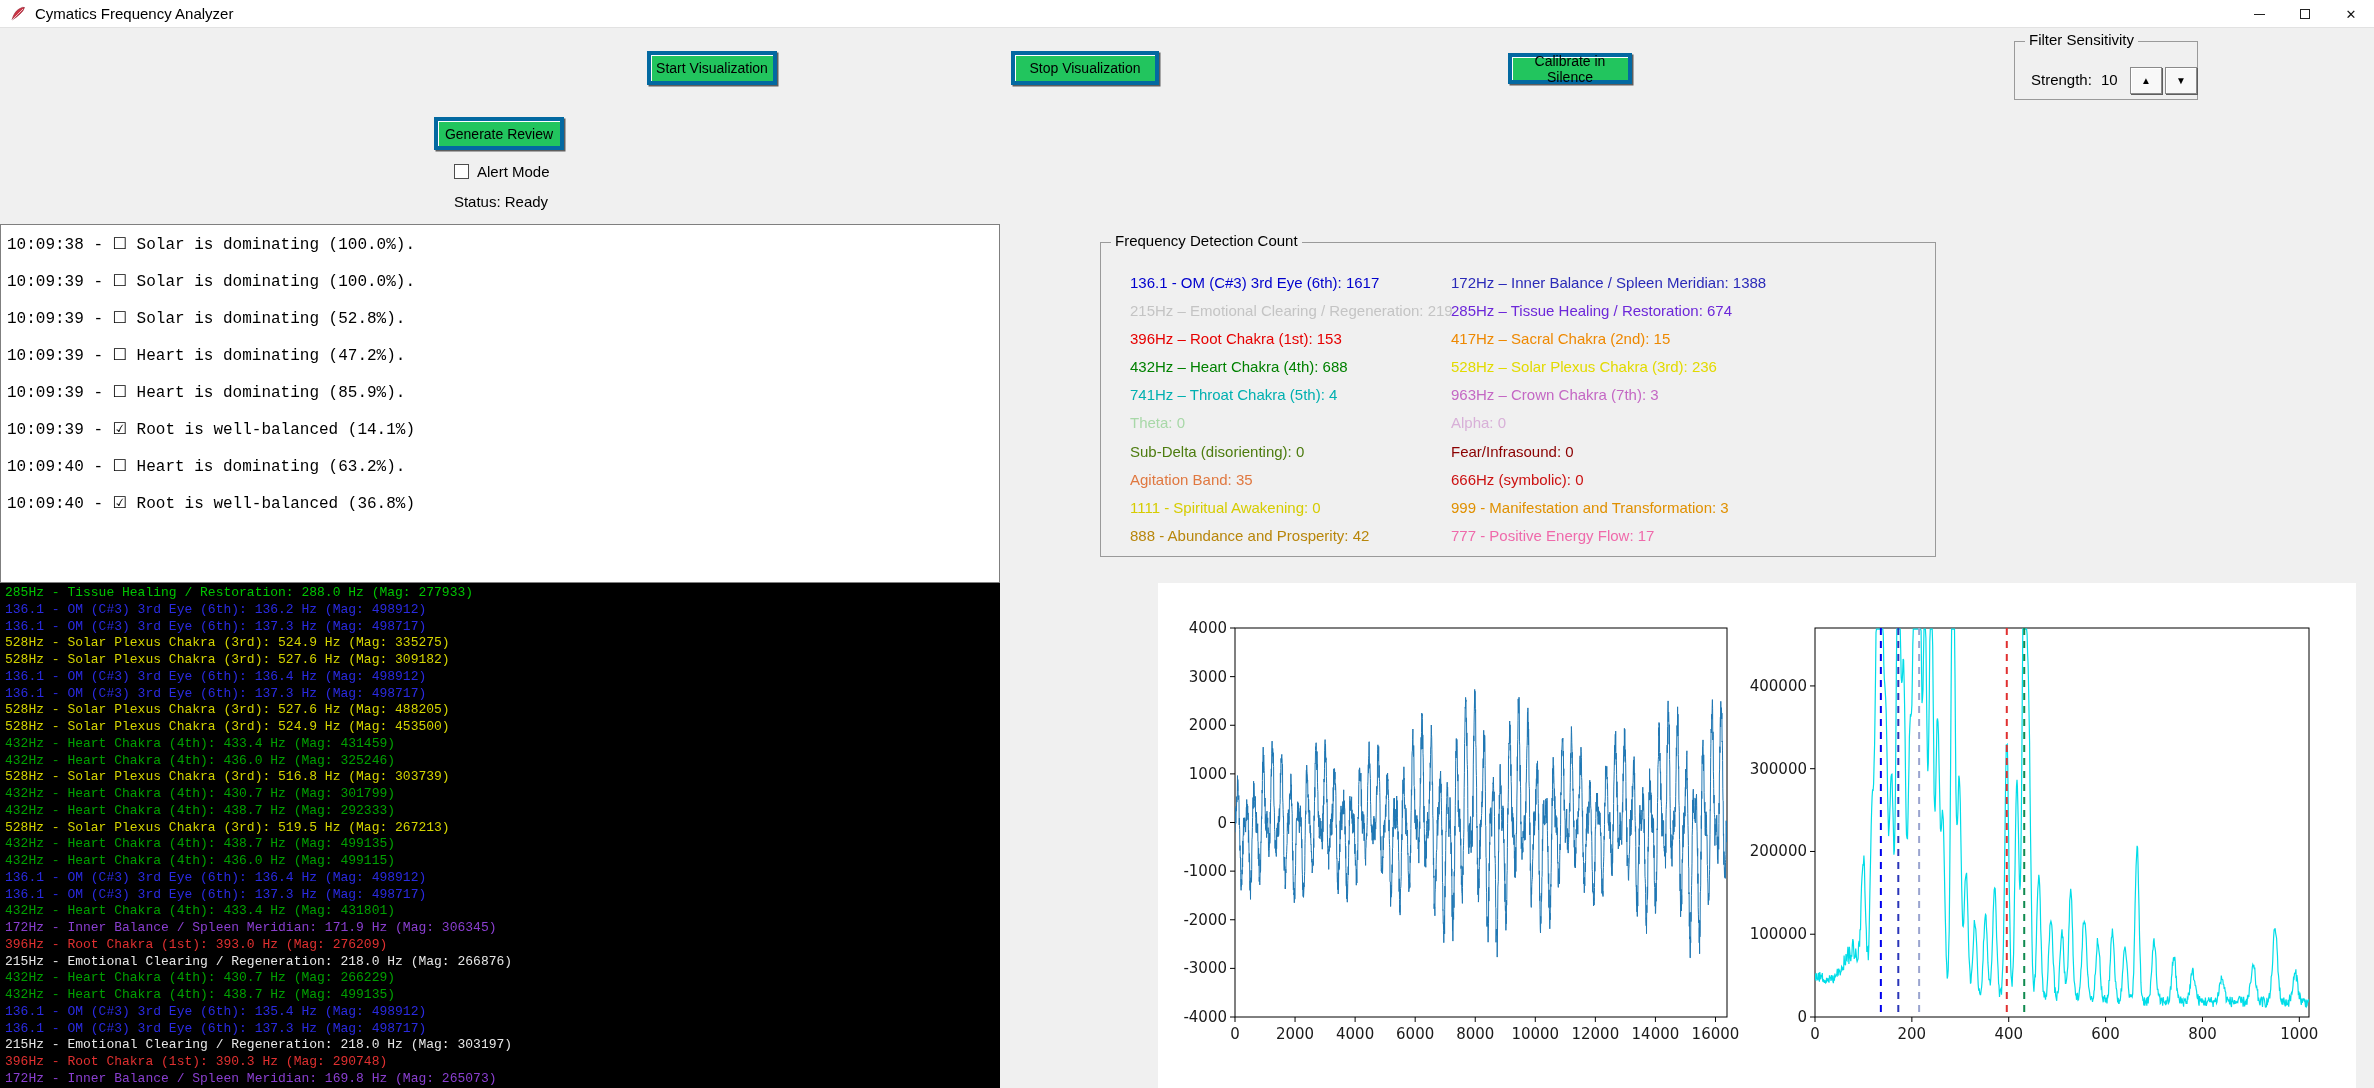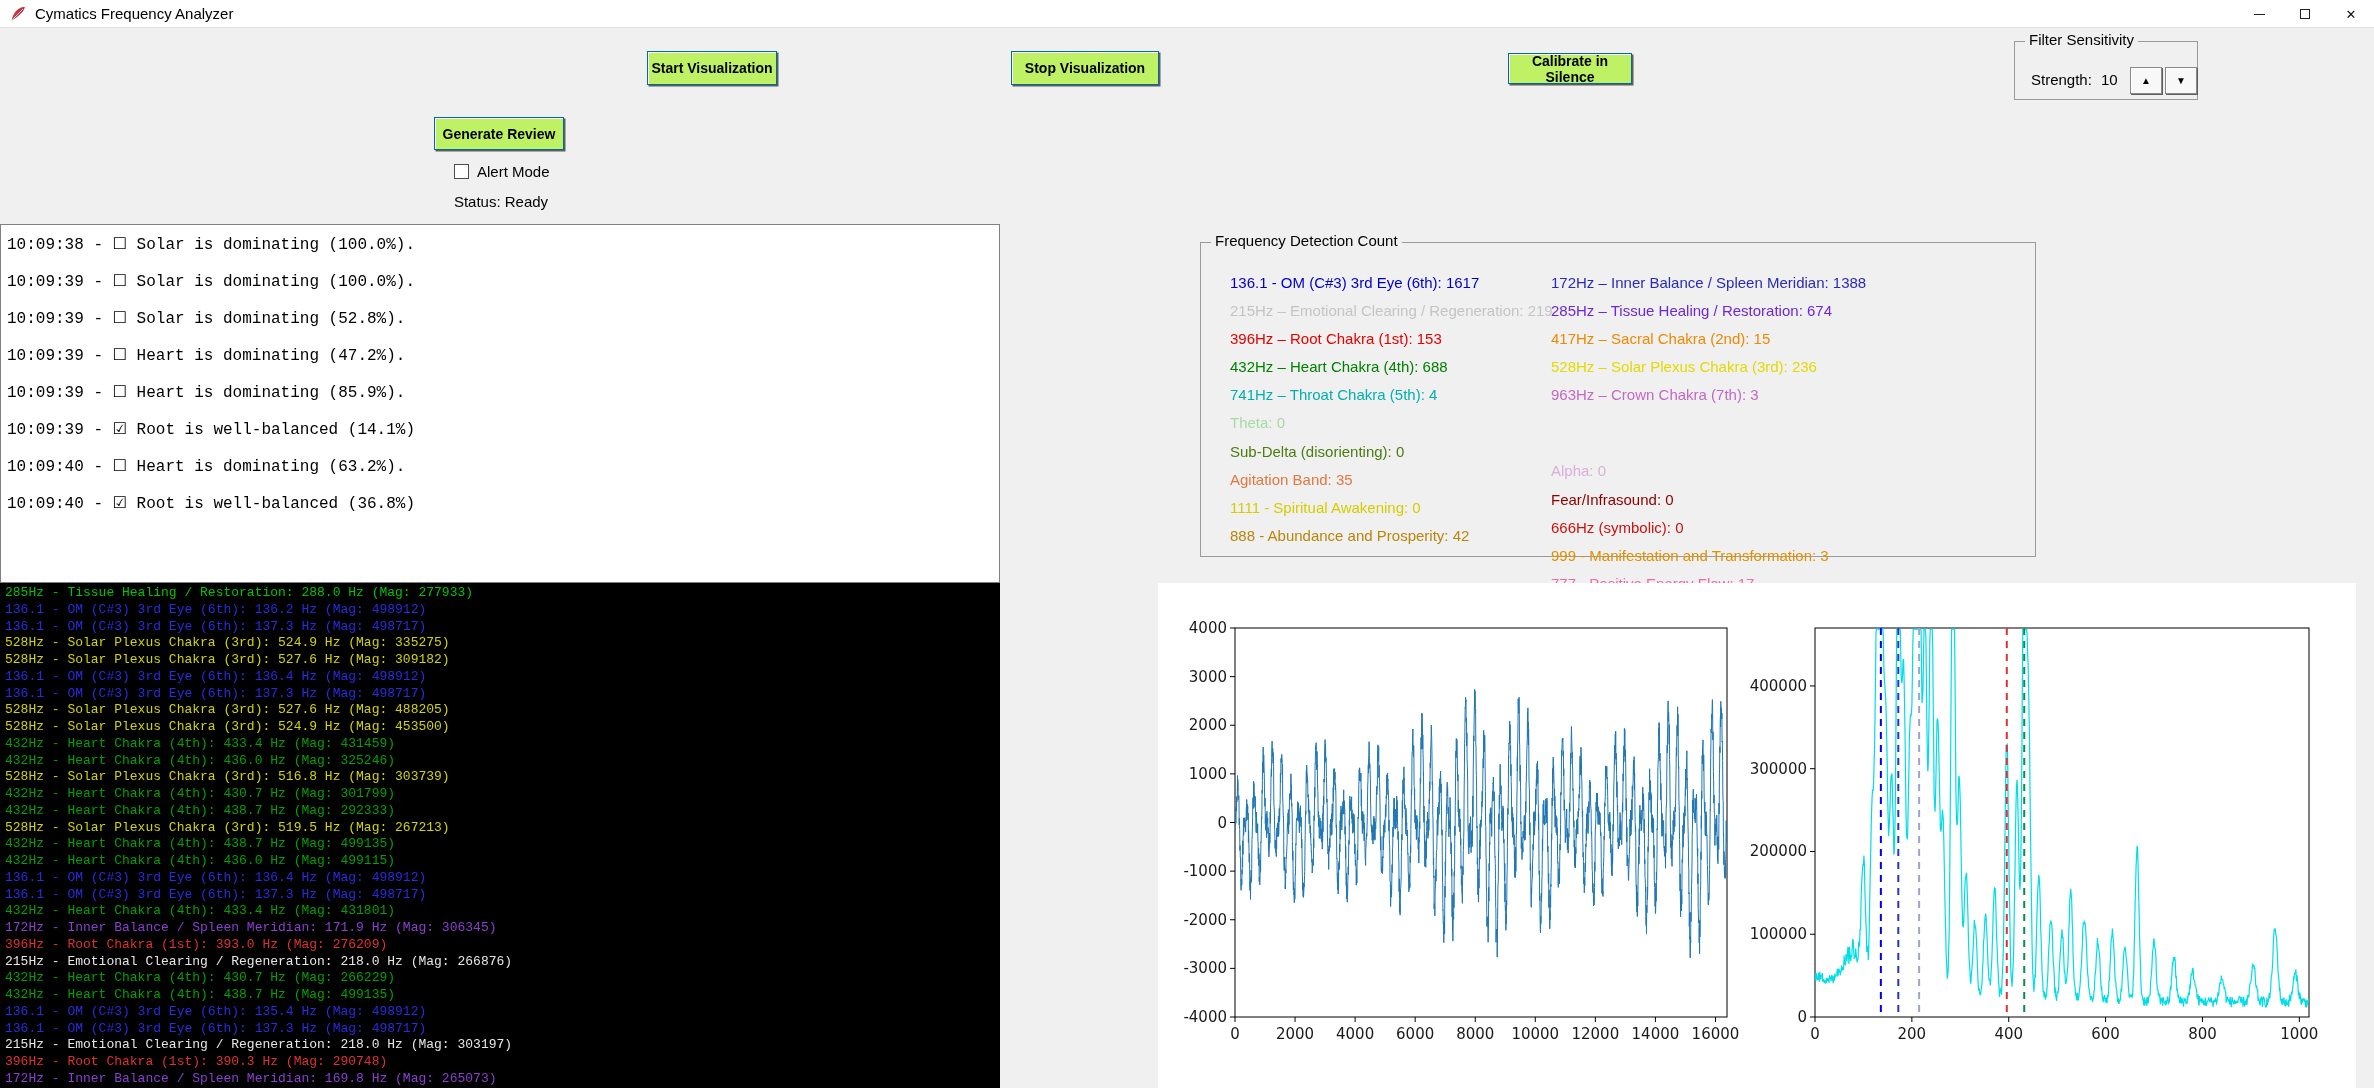--- a/index.html
+++ b/index.html
@@ -9,42 +9,42 @@
   
   .titlebar { position:absolute; left:0; top:0; width:2374px; height:28px; background:#ffffff; border-bottom:1px solid #e2e2e2; display:flex; align-items:center; }
   .app-icon { margin-left:9px; width:18px; height:18px; display:inline-block; }
   .win-title { margin-left:8px; font-size:15px; }
   .win-controls { position:absolute; right:0; top:0; height:28px; display:flex; }
   .win-btn { width:46px; height:28px; display:flex; align-items:center; justify-content:center; cursor:default; font-size:13px; color:#111; }
   .glyph-min { width:11px; height:1px; background:#222; display:inline-block; }
   .glyph-max { width:10px; height:10px; border:1px solid #222; display:inline-block; }
 
   
-  .push { position:absolute; background:#bef264; border:1px solid #0369a1; box-shadow: inset 1px 1px 0 #ffffff, 1.5px 1.5px 0 #5e5e5e; font-family:"Liberation Sans",sans-serif; font-size:14px; color:#000; display:flex; align-items:center; justify-content:center; cursor:default;font-weight:bold; }
+  .push { position:absolute; background:#22c55e; border:4px solid #0369a1; box-shadow: inset 1px 1px 0 #ffffff, 1.5px 1.5px 0 #5e5e5e; font-family:"Liberation Sans",sans-serif; font-size:14px; color:#000; display:flex; align-items:center; justify-content:center; cursor:default; }
   #btn-start    { left:647px;  top:51px;  width:130px; height:34px; }
   #btn-stop     { left:1011px; top:51px;  width:148px; height:34px; }
   #btn-calibrate{ left:1508px; top:53px;  width:124px; height:31px; }
   #btn-generate { left:434px;  top:117px; width:130px; height:33px; }
 
   
   .checkbox { position:absolute; left:454px; top:164px; width:15px; height:15px; background:#fff; border:1px solid #4d4d4d; }
   .cb-label { position:absolute; left:477px; top:163px; font-size:15px; line-height:17px; }
   .status   { position:absolute; left:451px; top:193px; width:100px; text-align:center; font-size:15px; }
 
   
   .groupbox { position:absolute; border:1px solid #9a9a9a; }
   .gb-label { position:absolute; top:-11px; left:10px; background:#f0f0f0; padding:0 4px; font-size:15px; white-space:nowrap; }
 
   #filter-group { left:2014px; top:41px; width:184px; height:59px; }
   .fg-strength-label { position:absolute; left:16px; top:29px; font-size:15px; }
   .fg-strength-value { position:absolute; left:86px; top:29px; font-size:15px; }
   .spin-btn { position:absolute; top:25px; width:32px; height:27px; background:#f8f8f8; border:1px solid #8a8a8a; box-shadow: inset 1px 1px 0 #fff, 1px 1px 0 #5e5e5e; font-size:10px; display:flex; align-items:center; justify-content:center; }
   #spin-up { left:115px; } #spin-down { left:150px; }
 
-  #detect-group { left:1200px; top:242px; width:836px; height:315px; }
+  #detect-group { left:1100px; top:242px; width:836px; height:315px; }
   .detect-col { position:absolute; top:26px; }
   #dcol-left  { left:29px;  width:315px; }
   #dcol-right { left:350px; width:482px; }
   .detect-row { font-size:15px; line-height:28.1px; white-space:nowrap; }
 
   
   .log-panel { position:absolute; left:0; top:224px; width:1000px; height:359px; background:#ffffff; border:1px solid #7f7f7f; font-family:"Liberation Mono",monospace; font-size:16px; line-height:36px; padding:1px 0 0 6px; white-space:nowrap; overflow:hidden; }
   .log-glyph { font-family:"DejaVu Sans",sans-serif; font-size:16px; }
 
   
@@ -157,21 +157,21 @@
       <div class="detect-row" style="color: rgb(224, 120, 64);">Agitation Band: 35</div>
       <div class="detect-row" style="color: rgb(214, 204, 0);">1111 - Spiritual Awakening: 0</div>
       <div class="detect-row" style="color: rgb(184, 134, 11);">888 - Abundance and Prosperity: 42</div>
     </div>
   <div class="detect-col" id="dcol-right">
       <div class="detect-row" style="color: rgb(42, 42, 184);">172Hz – Inner Balance / Spleen Meridian: 1388</div>
       <div class="detect-row" style="color: #6d28d9;">285Hz – Tissue Healing / Restoration: 674</div>
       <div class="detect-row" style="color: rgb(238, 136, 0);">417Hz – Sacral Chakra (2nd): 15</div>
       <div class="detect-row" style="color: rgb(226, 218, 0);">528Hz – Solar Plexus Chakra (3rd): 236</div>
       <div class="detect-row" style="color: rgb(196, 104, 196);">963Hz – Crown Chakra (7th): 3</div>
-      <div class="detect-row" style="color: rgb(216, 176, 216); margin-top: 48px;">Alpha: 0</div>
+      <div class="detect-row" style="color: rgb(216, 176, 216);">Alpha: 0</div>
       <div class="detect-row" style="color: rgb(139, 0, 0);">Fear/Infrasound: 0</div>
       <div class="detect-row" style="color: rgb(204, 17, 17);">666Hz (symbolic): 0</div>
       <div class="detect-row" style="color: rgb(224, 144, 0);">999 - Manifestation and Transformation: 3</div>
       <div class="detect-row" style="color: rgb(239, 106, 171);">777 - Positive Energy Flow: 17</div>
     </div>
 </div>
 
 <div class="charts-canvas">
   <svg id="wave-svg" width="599" height="505">
       <line x1="77" x2="77" y1="434" y2="439" stroke="#000" stroke-width="1"></line>

